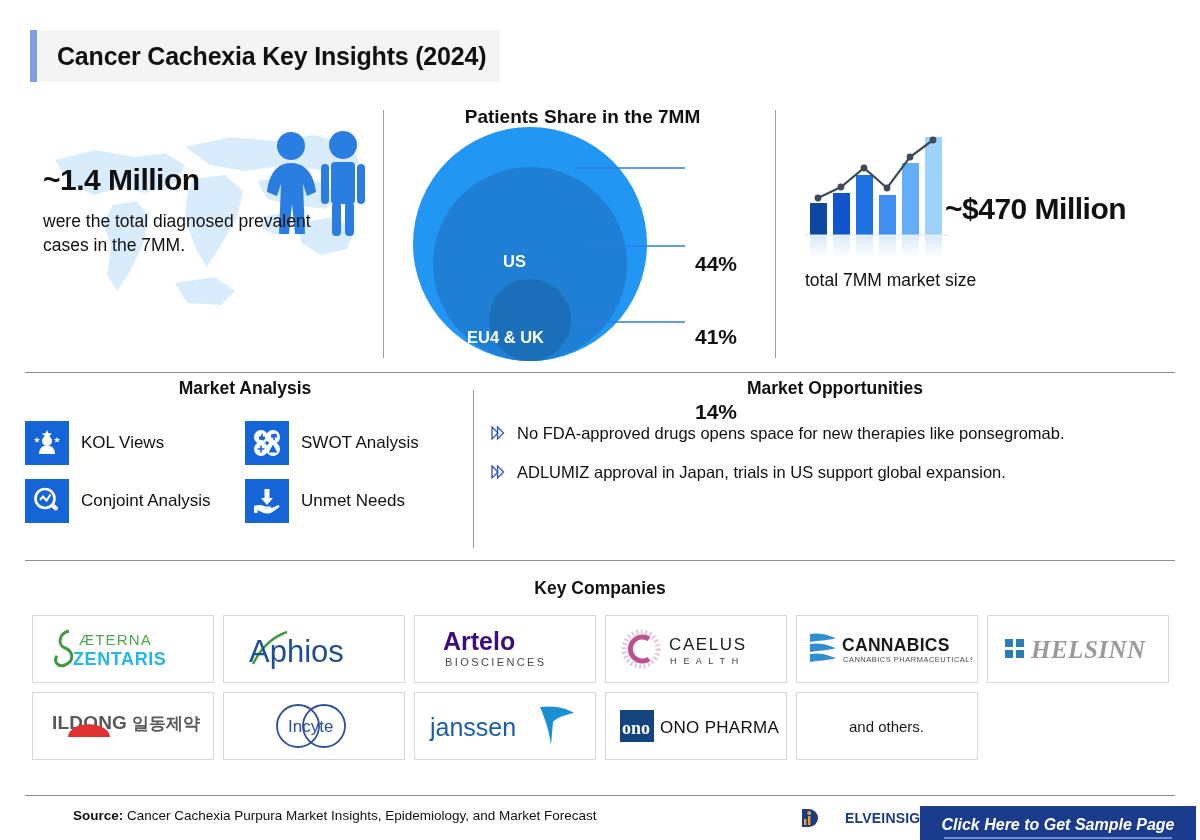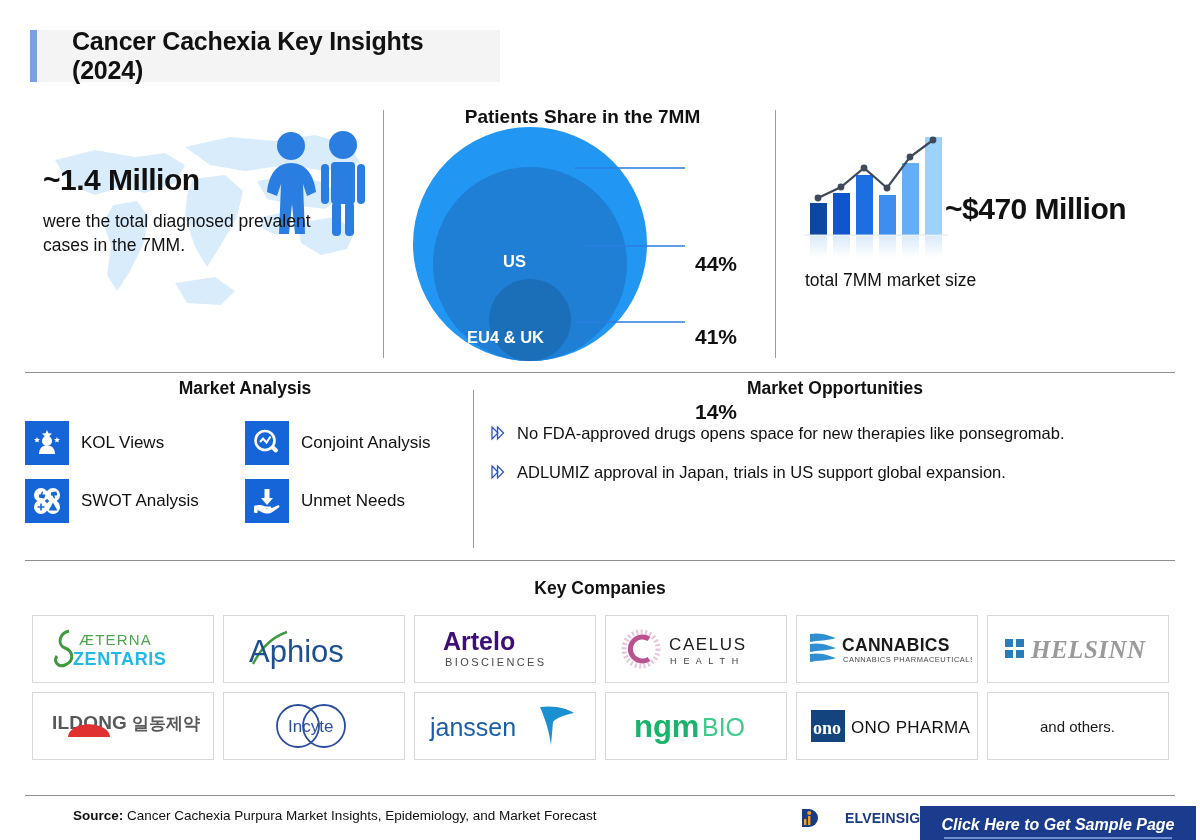--- a/index.html
+++ b/index.html
@@ -9,21 +9,21 @@
     font-family: "Liberation Sans", sans-serif;
     color: #1a1a1a;
     position: relative;
     overflow: hidden;
   }
 
   
   .header { position: absolute; left: 30px; top: 30px; width: 470px; height: 52px;
             background: #f4f4f4; display: flex; align-items: center; }
   .header-accent { width: 7px; height: 52px; background: #7b9fe0; flex: 0 0 7px; }
-  .header-title { font-size: 25px; font-weight: bold; color: #111; padding-left: 35px;
+  .header-title { font-size: 25px; font-weight: bold; color: #111; padding-left: 20px;
                   letter-spacing: -0.2px; }
 
   
   .top-row { position: absolute; left: 0; top: 100px; width: 1200px; height: 265px; }
 
   .panel-left { position: absolute; left: 25px; top: 5px; width: 355px; height: 255px; }
   .worldmap { position: absolute; inset: 0; opacity: .95; }
   .stat-big { position: absolute; left: 18px; top: 58px; font-size: 30px; font-weight: bold;
               color: #111; letter-spacing: -0.5px; }
   .stat-sub { position: absolute; left: 18px; top: 105px; width: 270px; font-size: 17.5px;
@@ -235,47 +235,47 @@
             <path d="M5 9 l.9 1.9 2.1.2-1.6 1.5.4 2L5 13.6 3.2 14.6l.4-2L2 11.1l2.1-.2Z" fill="#fff"></path>
             <path d="M25 9 l.9 1.9 2.1.2-1.6 1.5.4 2L25 13.6 23.2 14.6l.4-2L22 11.1l2.1-.2Z" fill="#fff"></path>
           </svg>
         </div>
         <div class="ma-label">KOL Views</div>
       </div>
 
       <div class="ma-item">
         <div class="tile">
           <svg width="30" height="30" viewBox="0 0 30 30">
-            <circle cx="13" cy="12.5" r="9.5" fill="none" stroke="#fff" stroke-width="2.6"></circle>
-            <polyline points="8,14 11,10.5 14.5,14.5 18.5,8.5" fill="none" stroke="#fff" stroke-width="2"></polyline>
-            <rect x="18.5" y="19" width="8" height="4.2" rx="2.1" fill="#fff" transform="rotate(42 22.5 21)"></rect>
-          </svg>
-        </div>
-        <div class="ma-label">Conjoint Analysis</div>
-      </div>
-
-      <div class="ma-item">
-        <div class="tile">
-          <svg width="30" height="30" viewBox="0 0 30 30">
             <circle cx="9" cy="9" r="7" fill="#fff"></circle>
               <circle cx="21" cy="9" r="7" fill="#fff"></circle>
             <circle cx="9" cy="21" r="7" fill="#fff"></circle>
               <circle cx="21" cy="21" r="7" fill="#fff"></circle>
             <path d="M7 11.5 v-3 h1.4 l1.6-3 c.9 0 1.2.7.9 1.5l-.5 1.5h2 c.7 0 1 .6.8 1.2l-.7 2 c-.1.5-.5.8-1 .8Z" fill="#1565d8"></path>
             <path d="M19 6.5 v3 h1.4 l1.6 3 c.9 0 1.2-.7.9-1.5l-.5-1.5h2 c.7 0 1-.6.8-1.2l-.7-2 c-.1-.5-.5-.8-1-.8Z" fill="#1565d8"></path>
             <path d="M8.2 17.6h1.6v2.6h2.6v1.6H9.8v2.6H8.2v-2.6H5.6v-1.6h2.6Z" fill="#1565d8"></path>
             <path d="M21 16.6 L25.4 24.6 H16.6 Z" fill="#1565d8"></path>
           </svg>
         </div>
         <div class="ma-label">SWOT Analysis</div>
       </div>
 
       <div class="ma-item">
         <div class="tile">
           <svg width="30" height="30" viewBox="0 0 30 30">
+            <circle cx="13" cy="12.5" r="9.5" fill="none" stroke="#fff" stroke-width="2.6"></circle>
+            <polyline points="8,14 11,10.5 14.5,14.5 18.5,8.5" fill="none" stroke="#fff" stroke-width="2"></polyline>
+            <rect x="18.5" y="19" width="8" height="4.2" rx="2.1" fill="#fff" transform="rotate(42 22.5 21)"></rect>
+          </svg>
+        </div>
+        <div class="ma-label">Conjoint Analysis</div>
+      </div>
+
+      <div class="ma-item">
+        <div class="tile">
+          <svg width="30" height="30" viewBox="0 0 30 30">
             <rect x="12.5" y="3" width="5" height="10" fill="#fff"></rect>
             <path d="M9 12 h12 l-6 7 Z" fill="#fff"></path>
             <path d="M3.5 20 c3-1.5 6.5-1 9.5.6 h5 c1.6 0 1.6 2.2 0 2.2 h-5.5 c2.6.6 5.4.2 7.8-1 l5.2-2.4 c1.6-.7 2.7 1.2 1.3 2.2 l-6.4 4.3 c-3 2-6.8 2.2-10 .6 l-4.4-2.2Z" fill="#fff"></path>
             <rect x="2" y="19.5" width="3.6" height="7.5" rx="1" fill="#fff"></rect>
           </svg>
         </div>
         <div class="ma-label">Unmet Needs</div>
       </div>
     </div>
   </div>
@@ -378,26 +378,20 @@
       </svg>
     </div>
 
     <div class="logo-cell">
       <svg width="165" height="50" viewBox="0 0 165 50">
         <text x="8" y="35" font-family="Liberation Sans, sans-serif" font-size="25" fill="#1a5eab">janssen</text>
         <path d="M118 6 C134 4 146 8 152 12 C142 14 134 17 131 21 L129 44 C127 30 124 20 118 6 Z" fill="#1a8fd1"></path>
       </svg>
     </div>
 
-    <div class="logo-cell">
-      <svg width="160" height="44" viewBox="0 0 160 44">
-        <text x="18" y="33" font-family="Liberation Sans, sans-serif" font-size="31" font-weight="bold" fill="#19b36b">ngm</text>
-        <text x="86" y="32" font-family="Liberation Sans, sans-serif" font-size="25" fill="#3dc98a">BIO</text>
-      </svg>
-    </div>
 
     <div class="logo-cell">
       <svg width="168" height="44" viewBox="0 0 168 44">
         <rect x="8" y="6" width="34" height="32" fill="#14447e"></rect>
         <text x="10" y="30" font-family="Liberation Serif, serif" font-size="18" font-weight="bold" fill="#ffffff">ono</text>
         <text x="48" y="29" font-family="Liberation Sans, sans-serif" font-size="17" fill="#111111" letter-spacing=".3">ONO PHARMA</text>
       </svg>
     </div>
 
     <div class="logo-cell">

